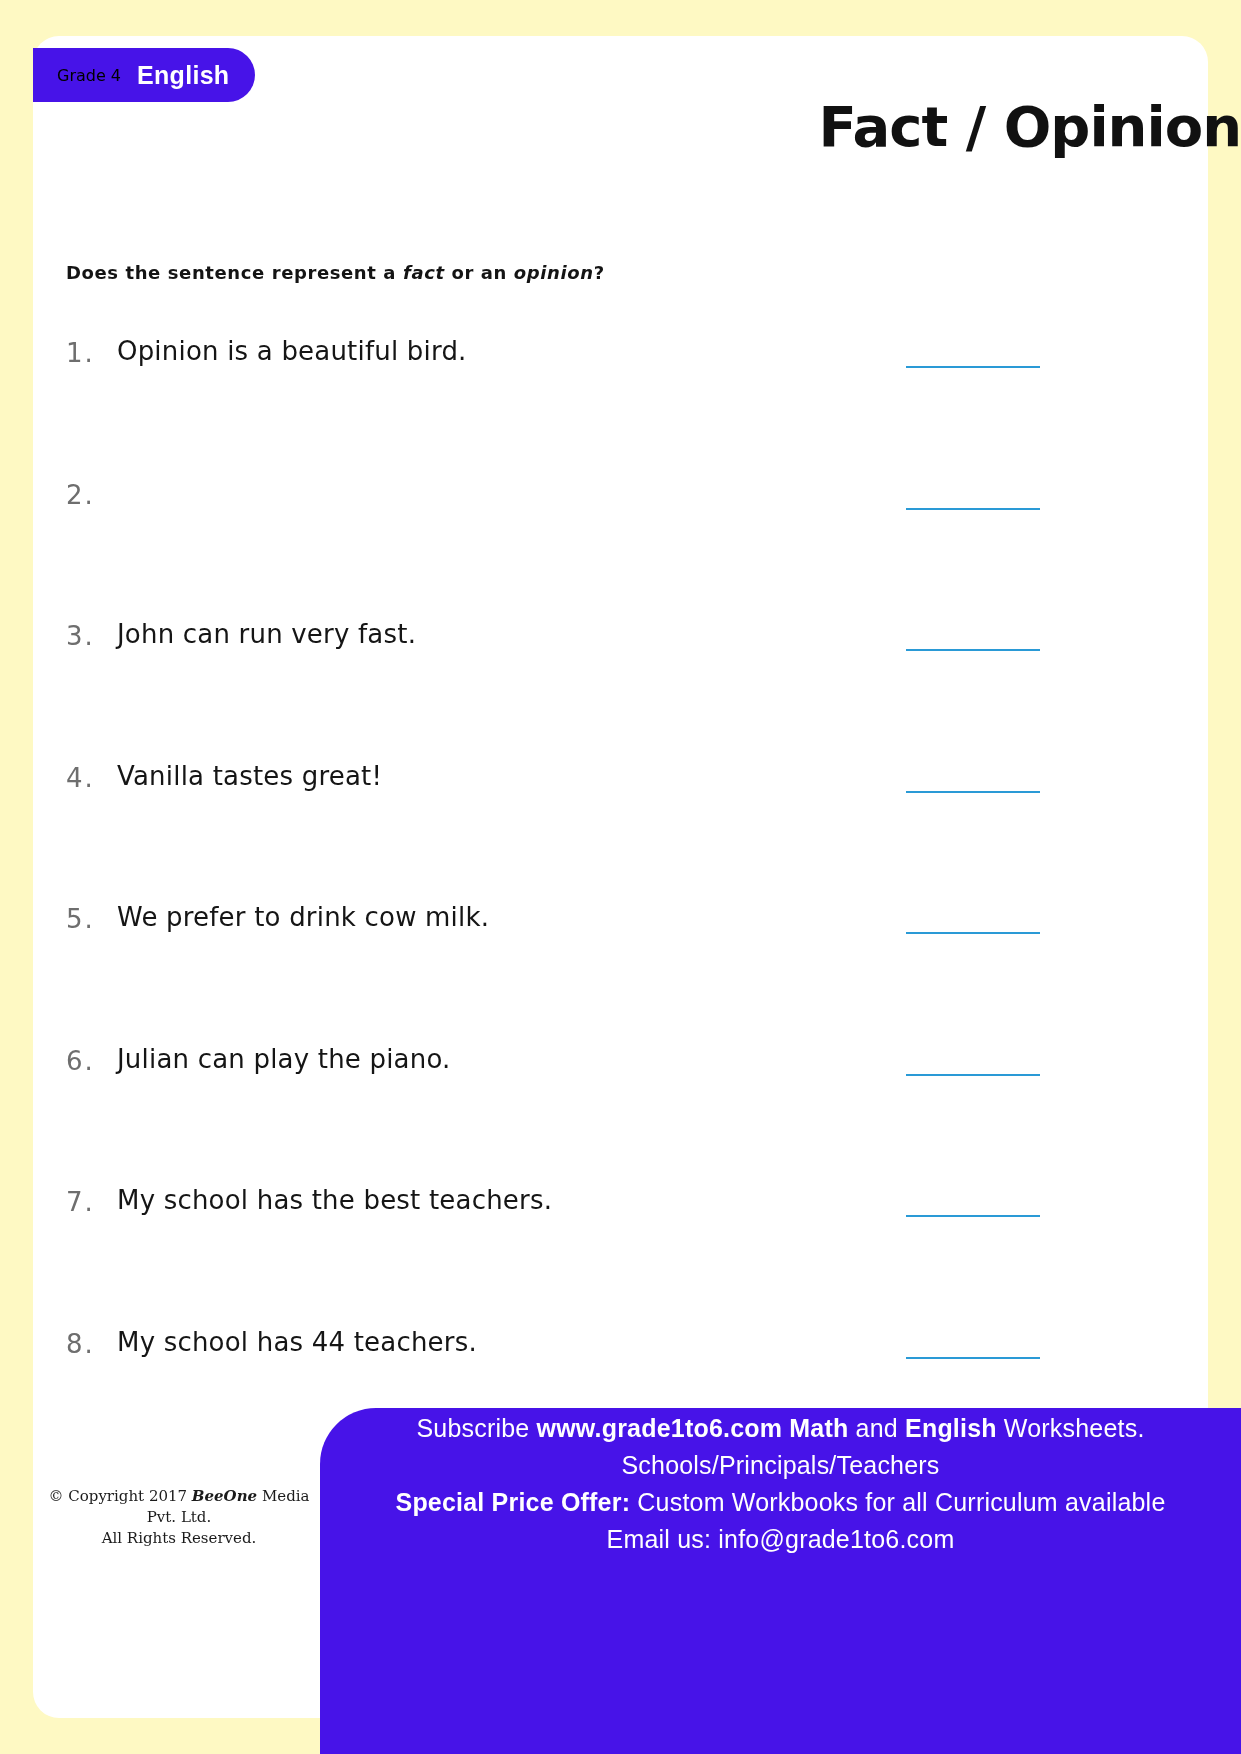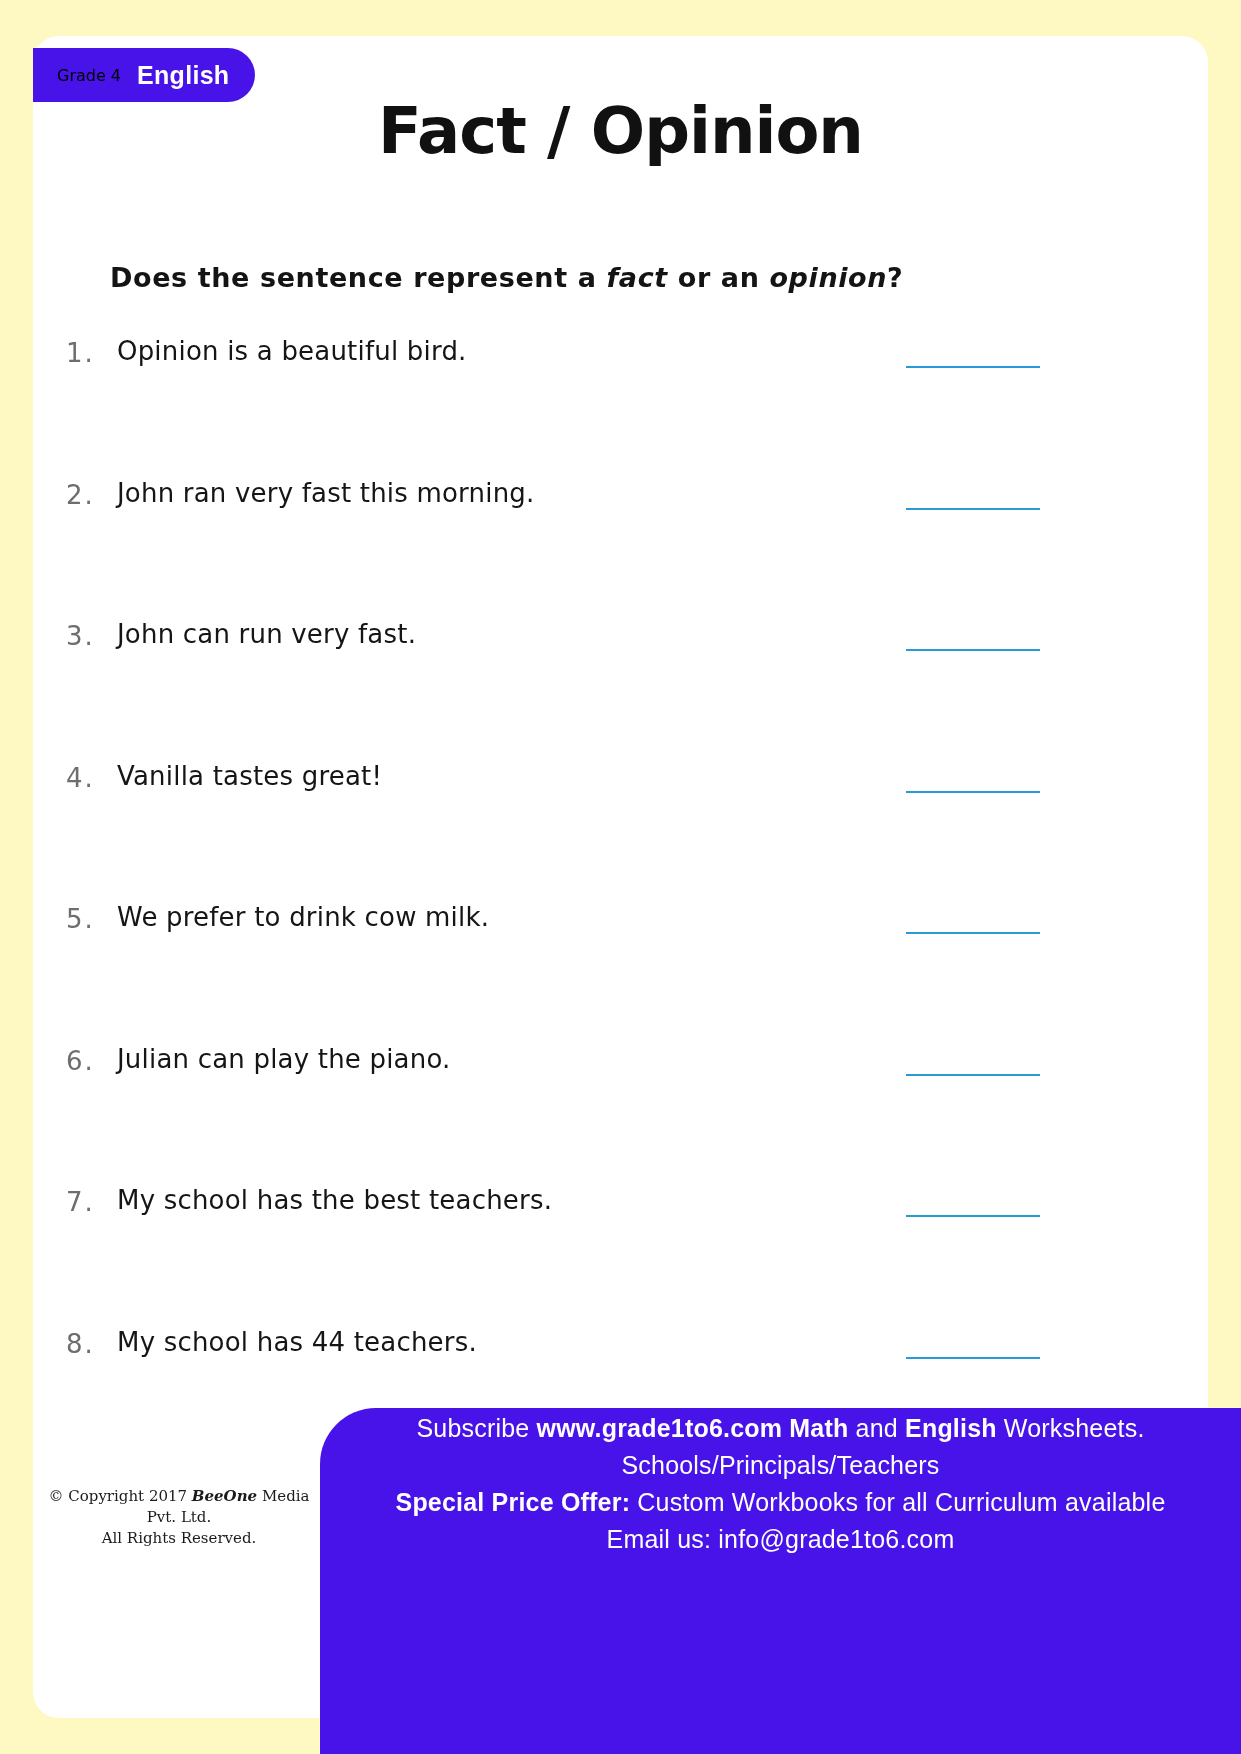--- a/index.html
+++ b/index.html
@@ -55,39 +55,38 @@
     font-family: "Liberation Sans", sans-serif;
     letter-spacing: 0.3px;
   }
 
   
   .title {
     position: absolute;
     left: 0;
     top: 94px;
     width: 1241px;
-    text-align: center;
+    text-align: right;
     font-family: "DejaVu Sans", sans-serif;
     font-weight: bold;
-    font-size: 64px;
+    font-size: 56px;
     color: #111111;
     letter-spacing: -1px;
   }
 
   
   .instruction {
     position: absolute;
     left: 66px;
     top: 262px;
     font-family: "DejaVu Sans", sans-serif;
-    font-size: 27px;
+    font-size: 18px;
     font-weight: bold;
     color: #141414;
     letter-spacing: 0.6px;
-    margin-left: 44px;
   }
   .instruction i {
     font-style: italic;
   }
 
   
   .questions {
     position: absolute;
     left: 0;
     top: 330px;
@@ -183,21 +182,20 @@
   <div class="questions">
 
     <div class="q-row">
       <div class="q-num">1.</div>
       <div class="q-text">Opinion is a beautiful bird.</div>
       <div class="q-answer-line"></div>
     </div>
 
     <div class="q-row">
       <div class="q-num">2.</div>
-      <div class="q-text">John ran very fast this morning.</div>
       <div class="q-answer-line"></div>
     </div>
 
     <div class="q-row">
       <div class="q-num">3.</div>
       <div class="q-text">John can run very fast.</div>
       <div class="q-answer-line"></div>
     </div>
 
     <div class="q-row">

